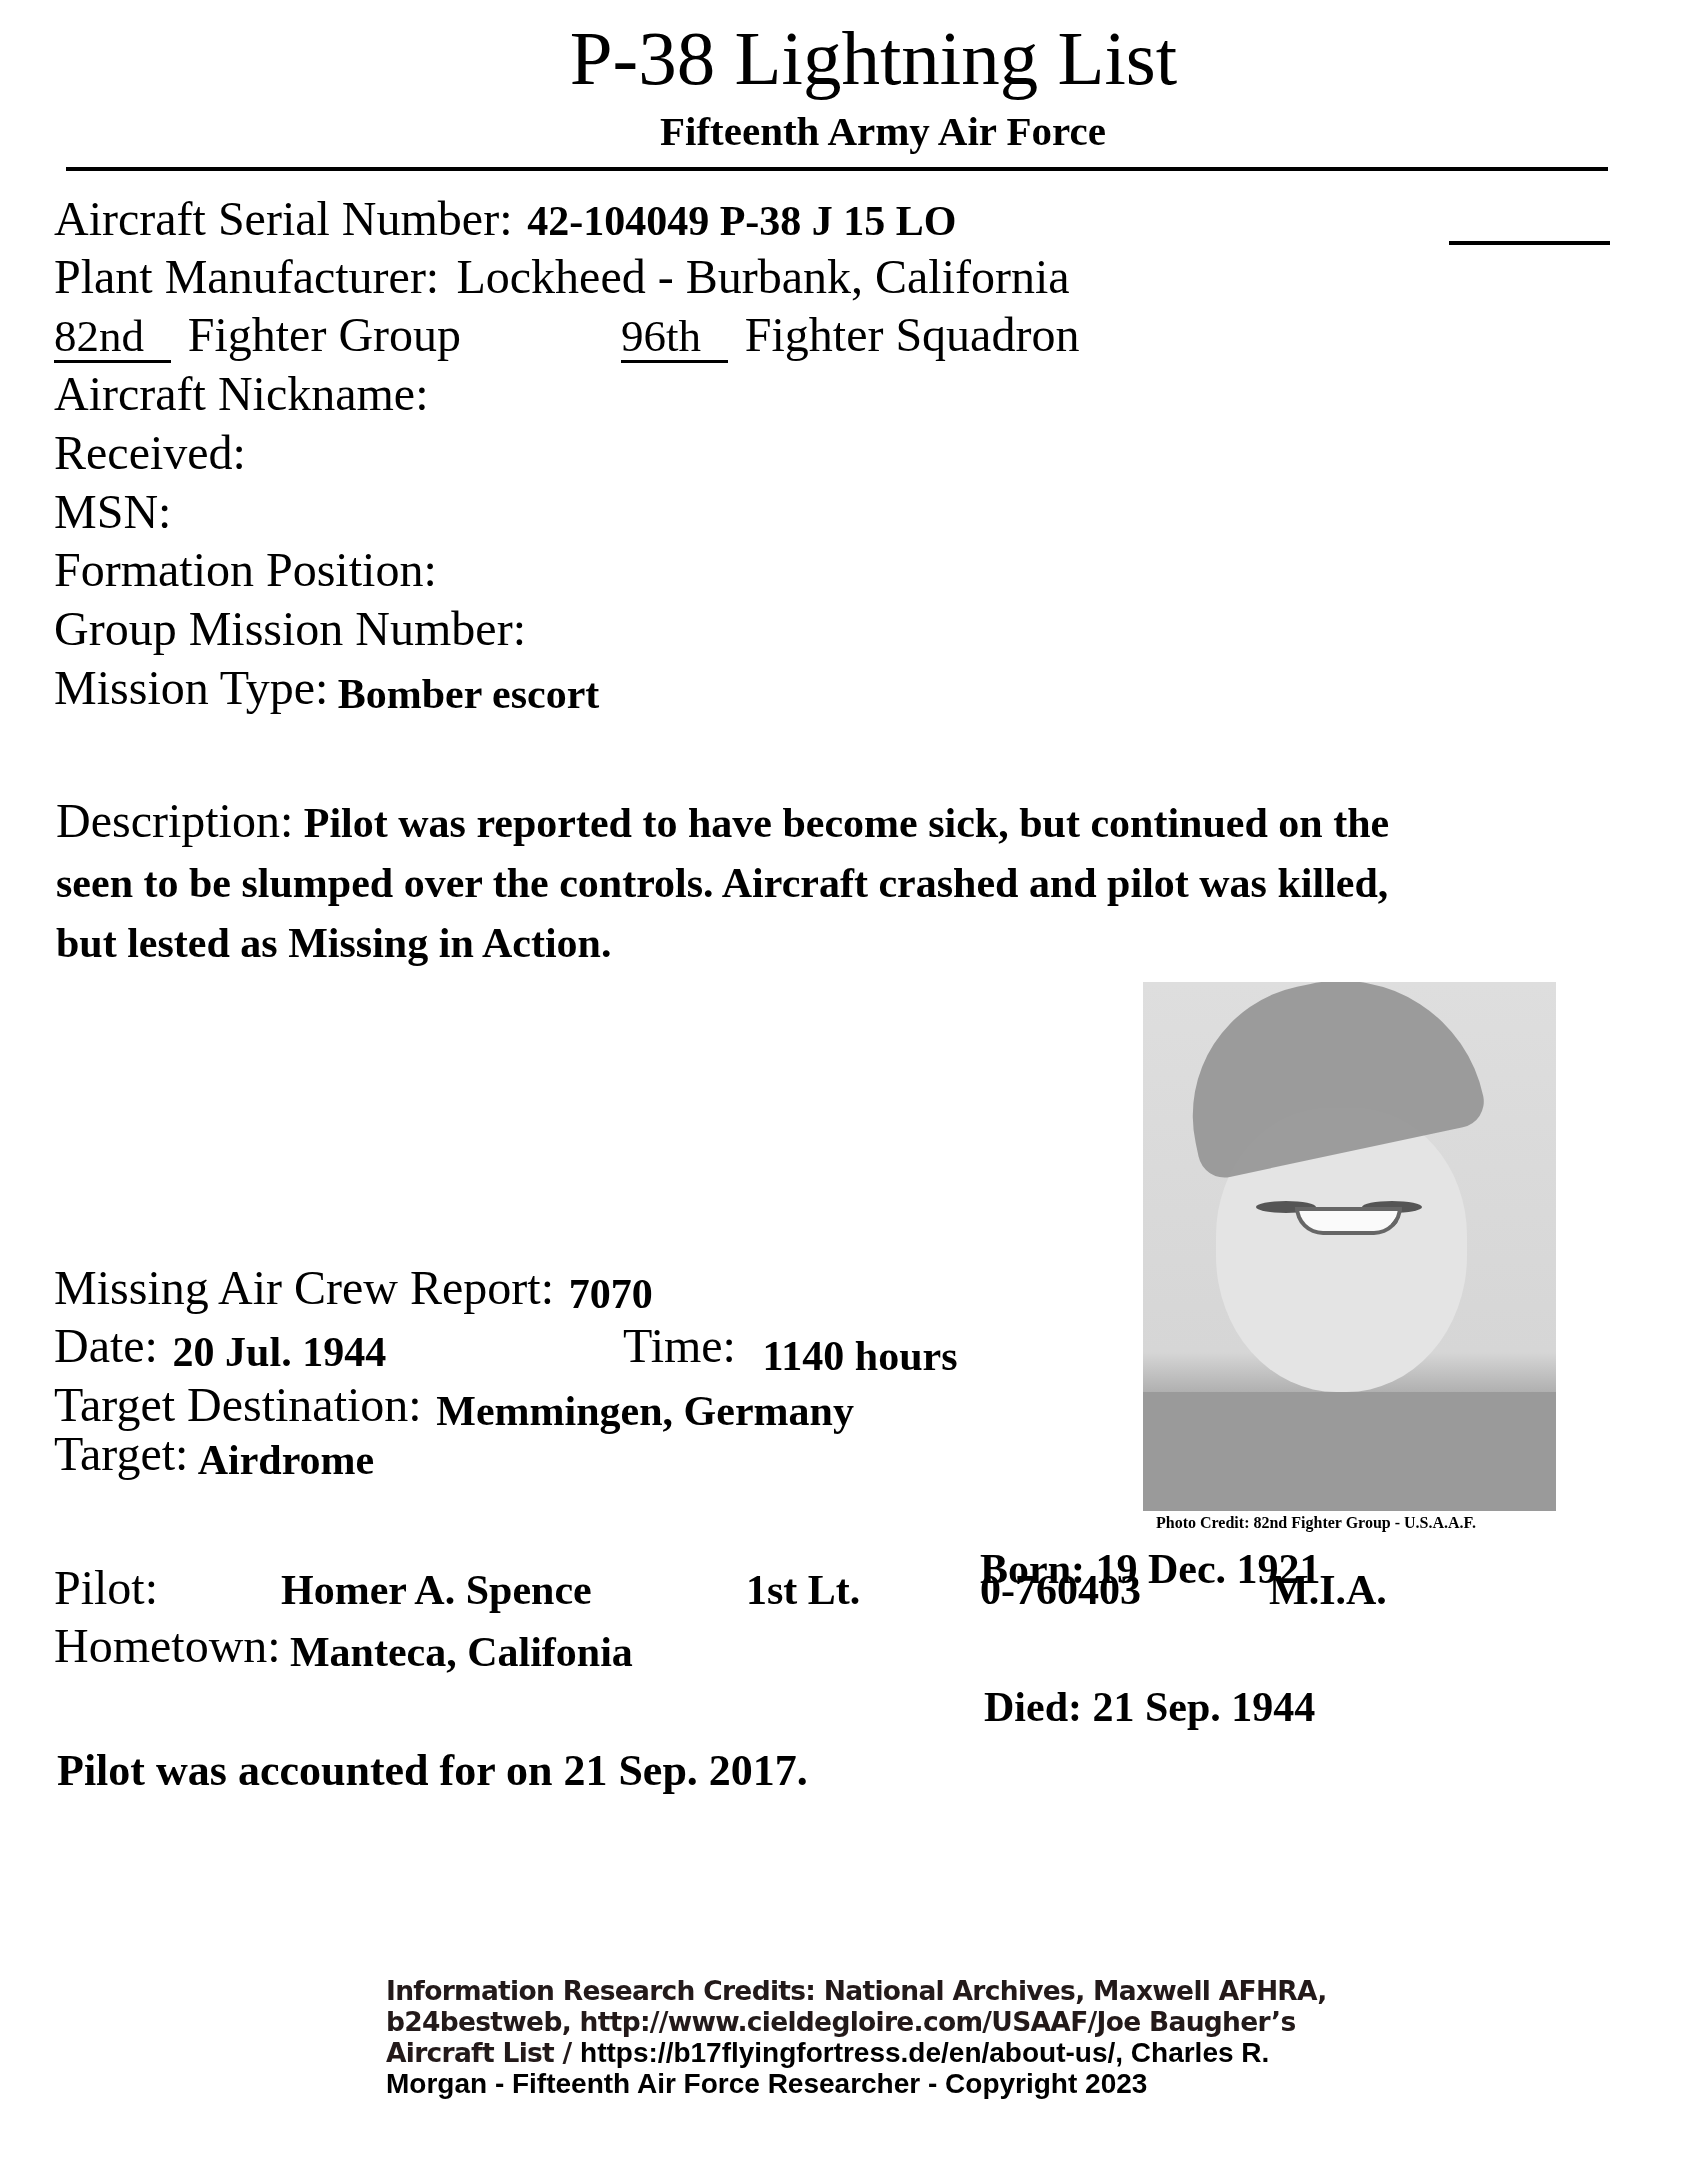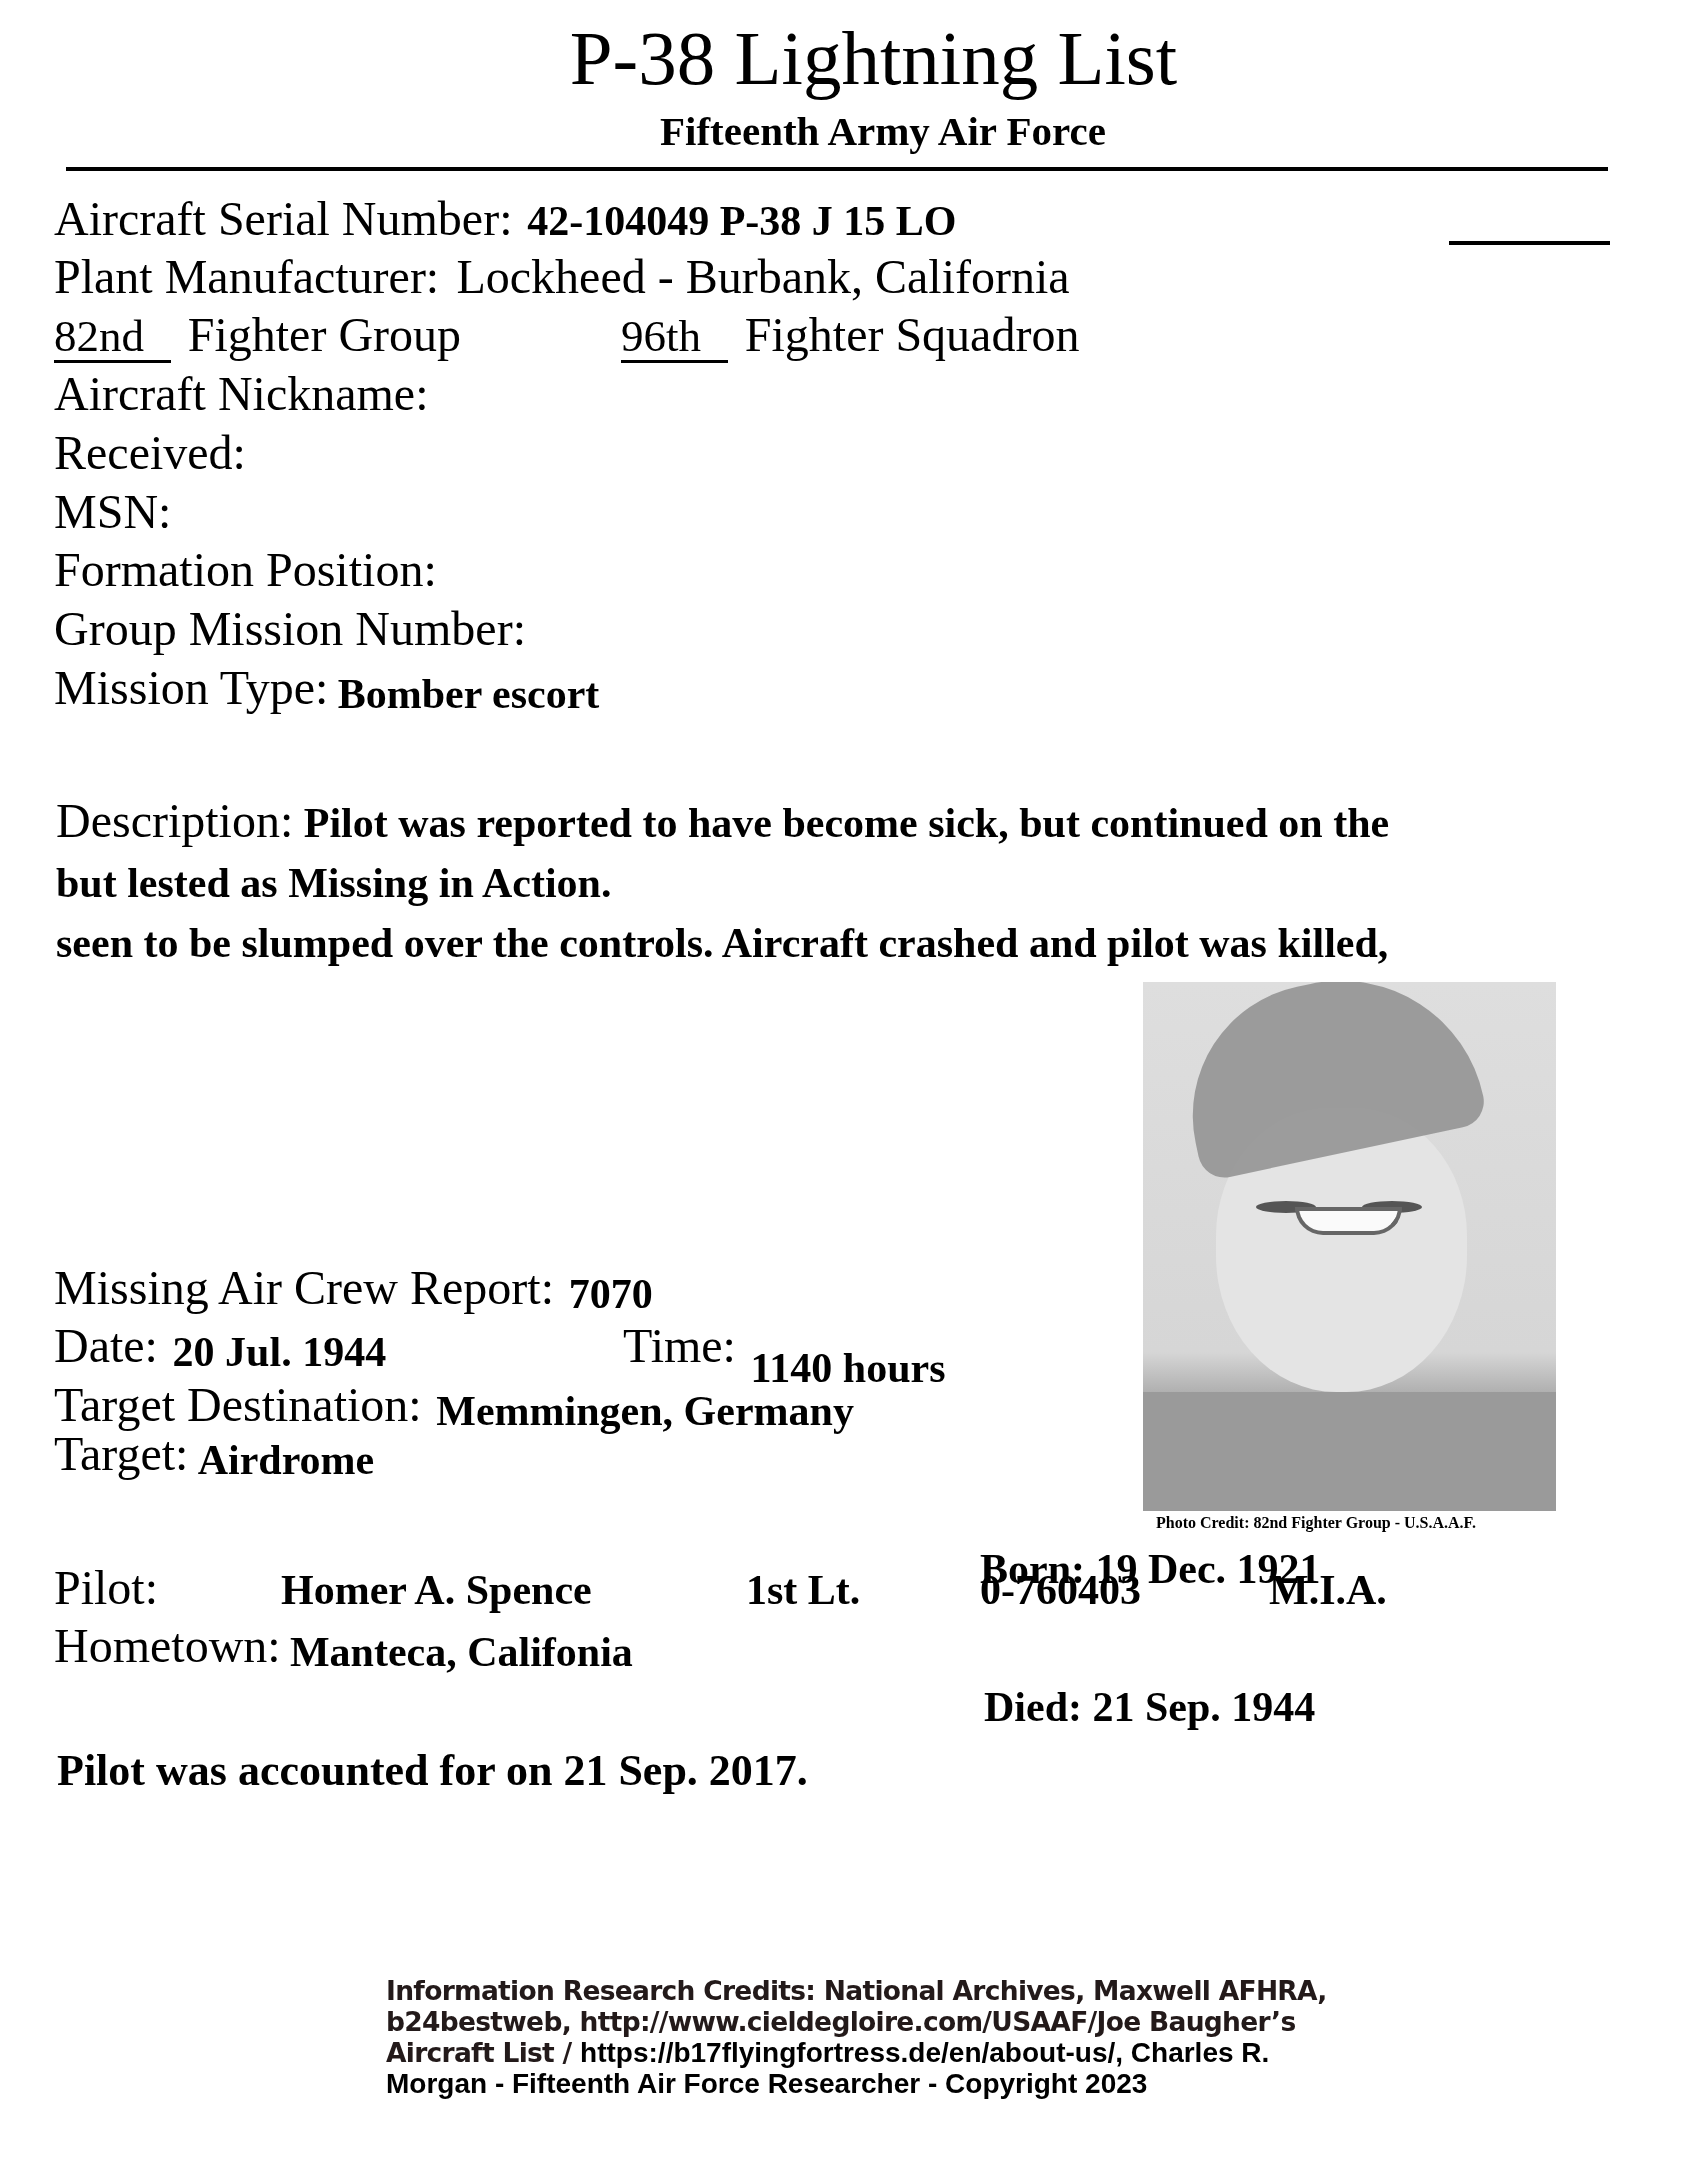--- a/index.html
+++ b/index.html
@@ -66,22 +66,22 @@
 <div class="abs lbl" style="left:54px; top:546px;">Formation Position:</div>
 <div class="abs lbl" style="left:54px; top:605px;">Group Mission Number:</div>
 <div class="abs" style="left:54px; top:664px;">
   <span class="lbl">Mission Type:</span>
   <span class="val" style="margin-left:6.6px; position:relative; top:4px;">Bomber escort</span>
 </div>
 
 <div class="desc">
   <div><span class="dlbl">Description:</span>
     <span>Pilot was reported to have become sick, but continued on the</span></div>
+  <div>seen to be slumped over the controls. Aircraft crashed and pilot was killed,</div>
   <div>but lested as Missing in Action.</div>
-  <div>seen to be slumped over the controls. Aircraft crashed and pilot was killed,</div>
 </div>
 
 <div class="photo" title="Portrait of pilot in garrison cap and uniform">
   <div class="collar"></div>
   <div class="face">
     <div class="eye" style="left:40px; top:93px;"></div>
     <div class="eye" style="left:146px; top:93px;"></div>
   </div>
   <div class="cap"></div>
   <div class="mouth"></div>
@@ -91,21 +91,21 @@
 <div class="abs" style="left:54px; top:1264px;text-align:right;">
   <span class="lbl">Missing Air Crew Report:</span>
   <span class="val" style="margin-left:12px; position:relative; top:4px;">7070</span>
 </div>
 <div class="abs" style="left:54px; top:1322px;">
   <span class="lbl">Date:</span>
   <span class="val" style="margin-left:12px; position:relative; top:4px;">20 Jul. 1944</span>
 </div>
 <div class="abs" style="left:623px; top:1322px;">
   <span class="lbl">Time:</span>
-  <span class="val" style="margin-left:12px; position:relative; top:20px;">1140 hours</span>
+  <span class="val" style="margin-left:24px; position:relative; top:8px;">1140 hours</span>
 </div>
 <div class="abs" style="left:54px; top:1381px;">
   <span class="lbl">Target Destination:</span>
   <span class="val" style="margin-left:12px; position:relative; top:4px;">Memmingen, Germany</span>
 </div>
 <div class="abs" style="left:54px; top:1430px;">
   <span class="lbl">Target:</span>
   <span class="val" style="margin-left:6.6px; position:relative; top:4px;">Airdrome</span>
 </div>
 

